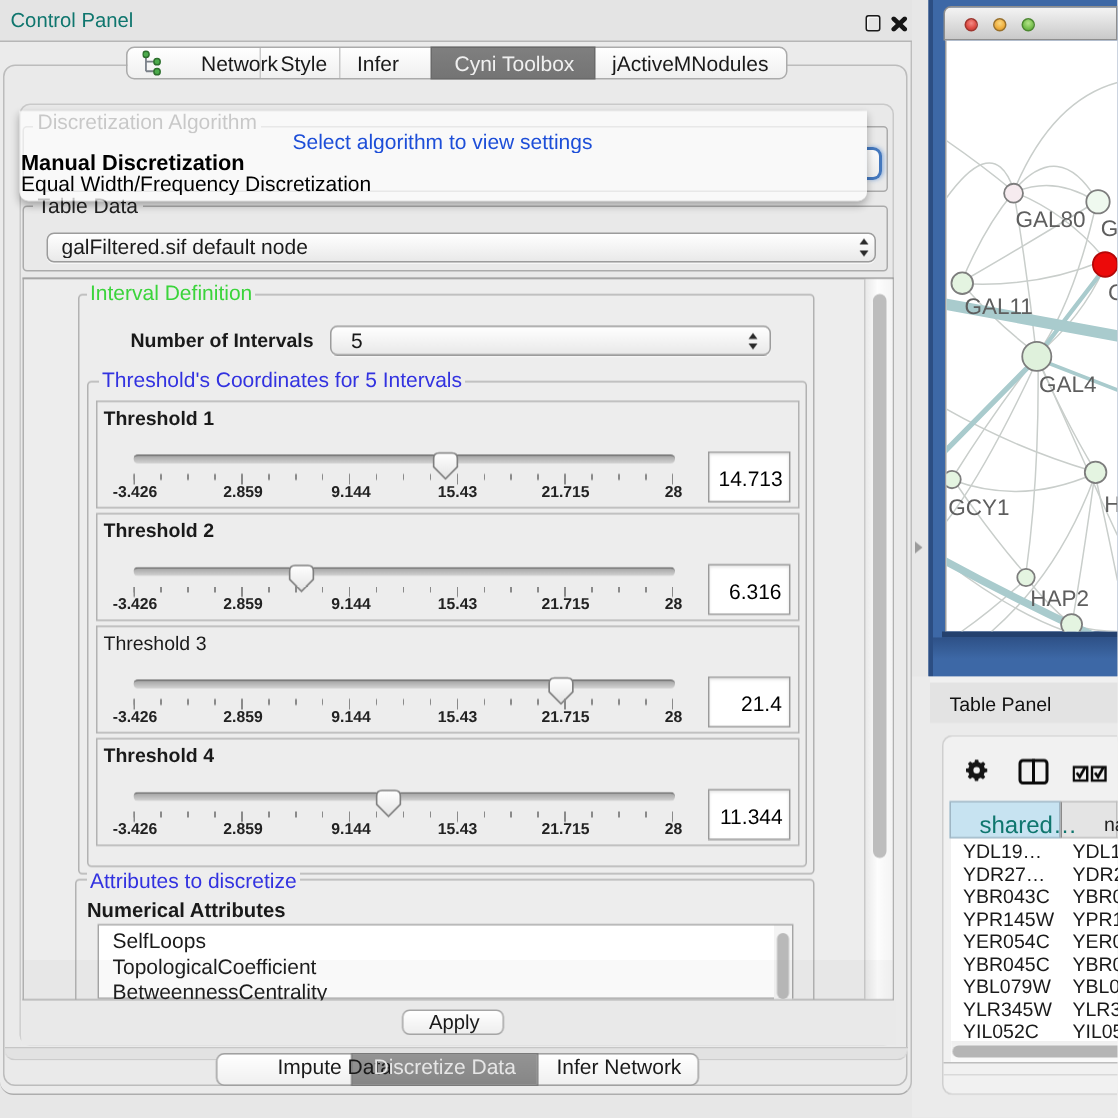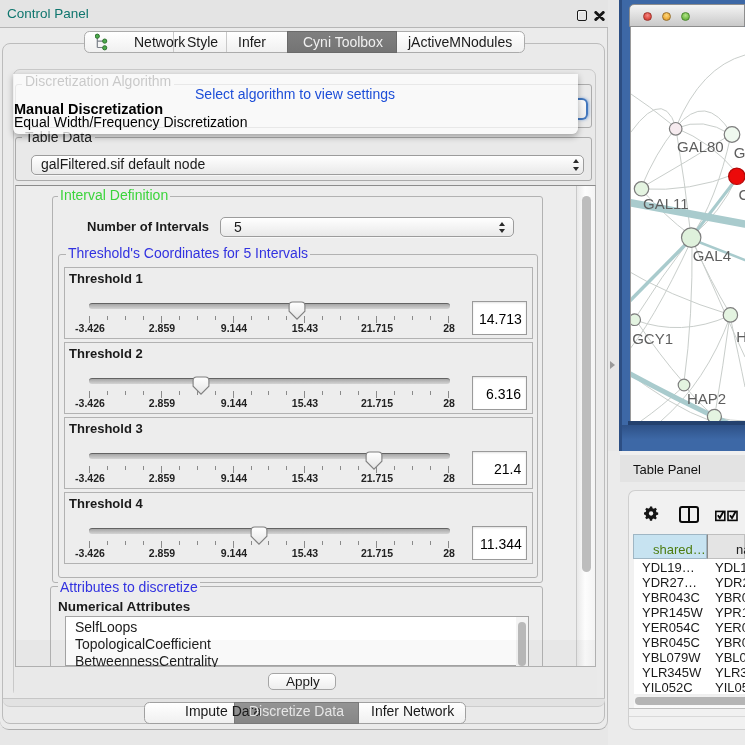--- a/index.html
+++ b/index.html
@@ -124,21 +124,21 @@
 <div class="ticklbl" style="left:96.8px;top:54px;">2.859</div>
 <div class="ticklbl" style="left:168.6px;top:54px;">9.144</div>
 <div class="ticklbl" style="left:240.4px;top:54px;">15.43</div>
 <div class="ticklbl" style="left:312.2px;top:54px;">21.715</div>
 <div class="ticklbl" style="left:384.0px;top:54px;">28</div>
 <div class="vbox" style="top:33px;">
       <span>6.316</span>
     </div>
 </div>
 <div class="tpanel" style="top:417px;">
-<div class="t" style="left:3.8px;top:3.4px;font-size:13px;font-weight:bold;">Threshold 3</div>
+<div class="t" style="left:3.8px;top:3.4px;font-size:13px;font-weight:normal;">Threshold 3</div>
 <div class="track" style="top:35px;"></div>
 <svg class="thumb" style="left:299.6px;top:33px;" width="18" height="19" viewBox="0 0 18 19">
       <path d="M1.1,4.6 Q1.1,1 4.7,1 L13.3,1 Q16.9,1 16.9,4.6 L16.9,10.2 L9,18.2 L1.1,10.2 Z" fill="url(#thg3)" stroke="#7F7F7F" stroke-width="1.1"></path>
       <defs>
         <linearGradient id="thg3" x1="0" y1="0" x2="0" y2="1">
           <stop offset="0" stop-color="#FFFFFF"></stop>
           <stop offset="1" stop-color="#E4E4E4"></stop>
         </linearGradient>
       </defs>
     </svg>
@@ -294,21 +294,21 @@
 <svg class="abs" style="left:715px;top:510px;" width="23" height="12" viewBox="0 0 23 12">
 <rect x="0.8" y="1.4" width="9" height="9" fill="none" stroke="#0A0A0A" stroke-width="1.6"></rect>
 <path d="M2.8,5.2 L4.8,8 L8.6,1.2" stroke="#0A0A0A" stroke-width="1.8" fill="none"></path>
 <rect x="13" y="1.4" width="9" height="9" fill="none" stroke="#0A0A0A" stroke-width="1.6"></rect>
 <path d="M15,5.2 L17,8 L20.8,1.2" stroke="#0A0A0A" stroke-width="1.8" fill="none"></path>
 </svg>
 
 <div class="abs" style="left:634px;top:534px;width:111px;height:174px;background:#FFF;"></div>
 <div class="abs" style="left:633px;top:534px;width:74px;height:24.5px;background:#C7E3F1;border:1px solid #9FB6C4;"></div>
 <div class="abs" style="left:707px;top:534px;width:38px;height:24.5px;background:#E4E4E4;border:1px solid #BFBFBF;border-left:1px solid #8A8A8A;"></div>
-<div class="t" style="left:653px;top:541.5px;font-size:13px;color:#4d7c0f;">shared…</div>
+<div class="t" style="left:653px;top:541.5px;font-size:16px;color:#0f766e;">shared…</div>
 <div class="t" style="left:736px;top:541.5px;font-size:13px;color:#222;">na</div>
 <div class="t" style="left:642px;top:560.3px;font-size:13px;line-height:15.05px;">YDL19…<br>YDR27…<br>YBR043C<br>YPR145W<br>YER054C<br>YBR045C<br>YBL079W<br>YLR345W<br>YIL052C</div>
 <div class="t" style="left:715px;top:560.3px;font-size:13px;line-height:15.05px;">YDL194W<br>YDR277C<br>YBR043C<br>YPR145W<br>YER054C<br>YBR045C<br>YBL079W<br>YLR345W<br>YIL052C</div>
 
 <div class="abs" style="left:634px;top:694px;width:111px;height:14px;background:linear-gradient(#EFEFEF,#FBFBFB);"></div>
 <div class="abs" style="left:635px;top:696.5px;width:110px;height:8.5px;background:#B5B5B5;border-radius:4.5px 0 0 4.5px;"></div>
 <div class="abs" style="left:629px;top:708px;width:116px;height:1px;background:#BEBEBE;"></div>
 <div class="abs" style="left:629px;top:716px;width:116px;height:1px;background:#D9D9D9;"></div>
 
 <div class="abs" style="left:13px;top:74px;width:565px;height:60px;background:rgba(255,255,255,0.72);border-radius:0 0 6px 6px;box-shadow:0 2.5px 6px rgba(0,0,0,0.3);"></div>

